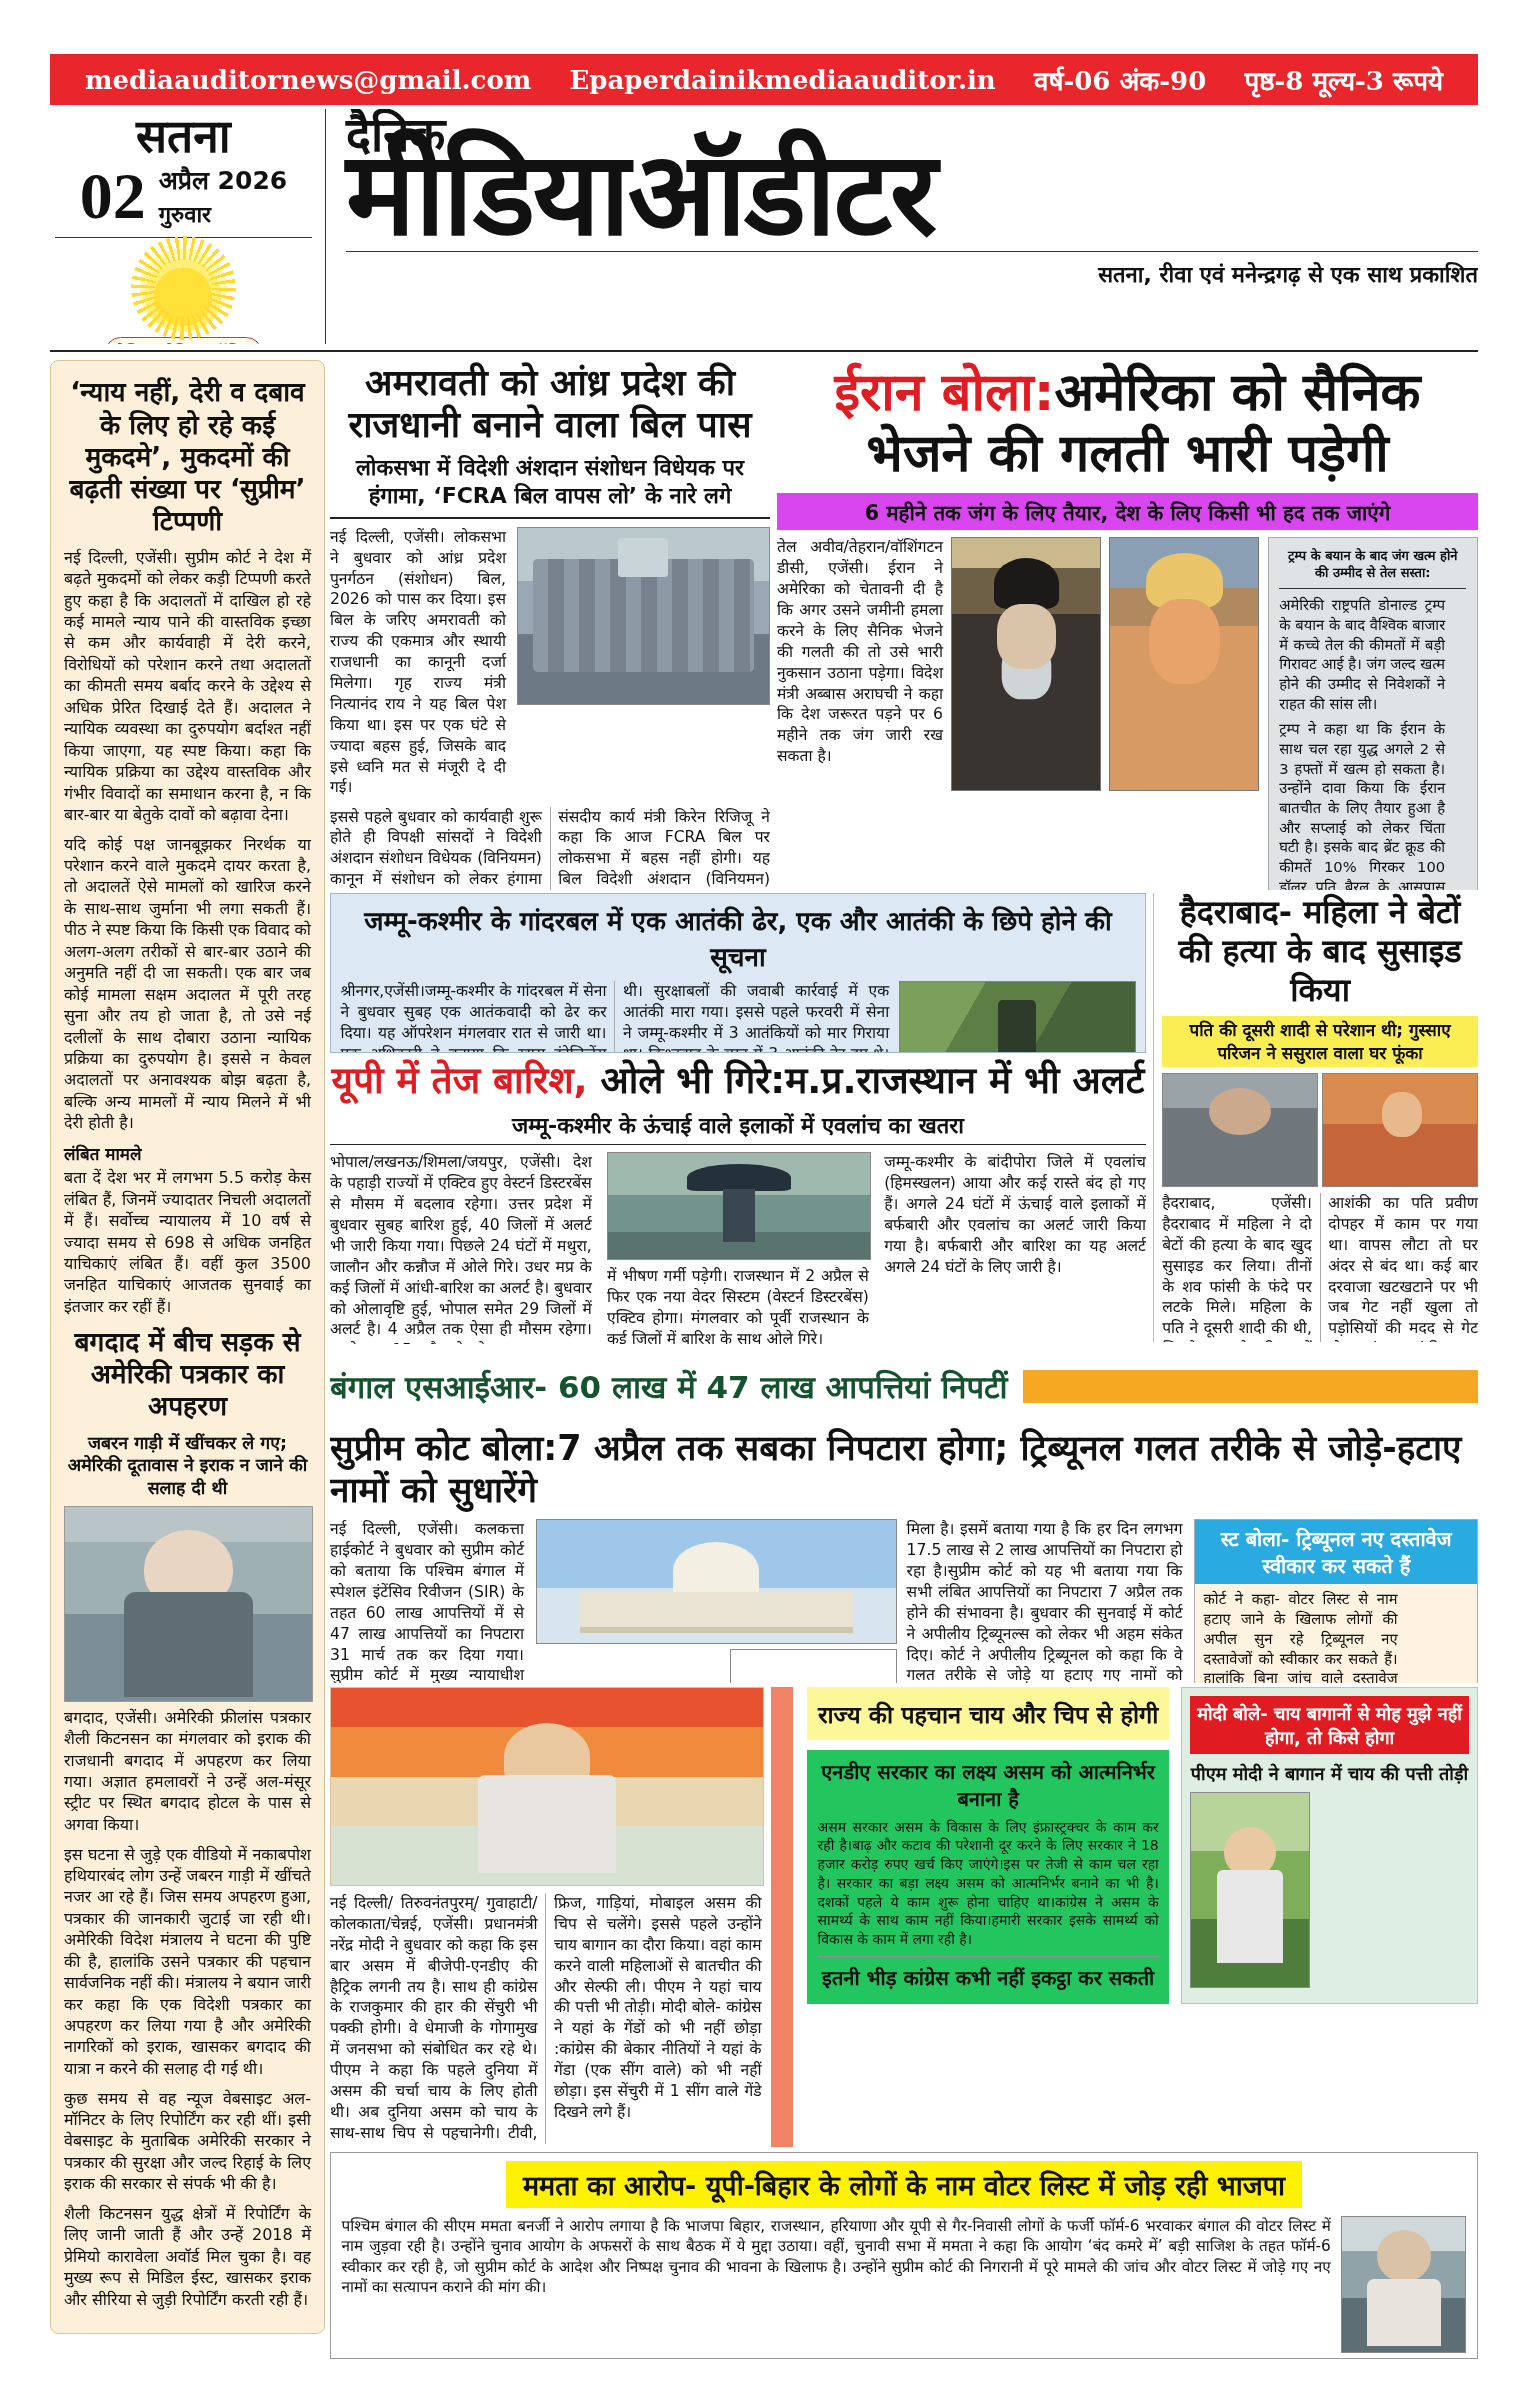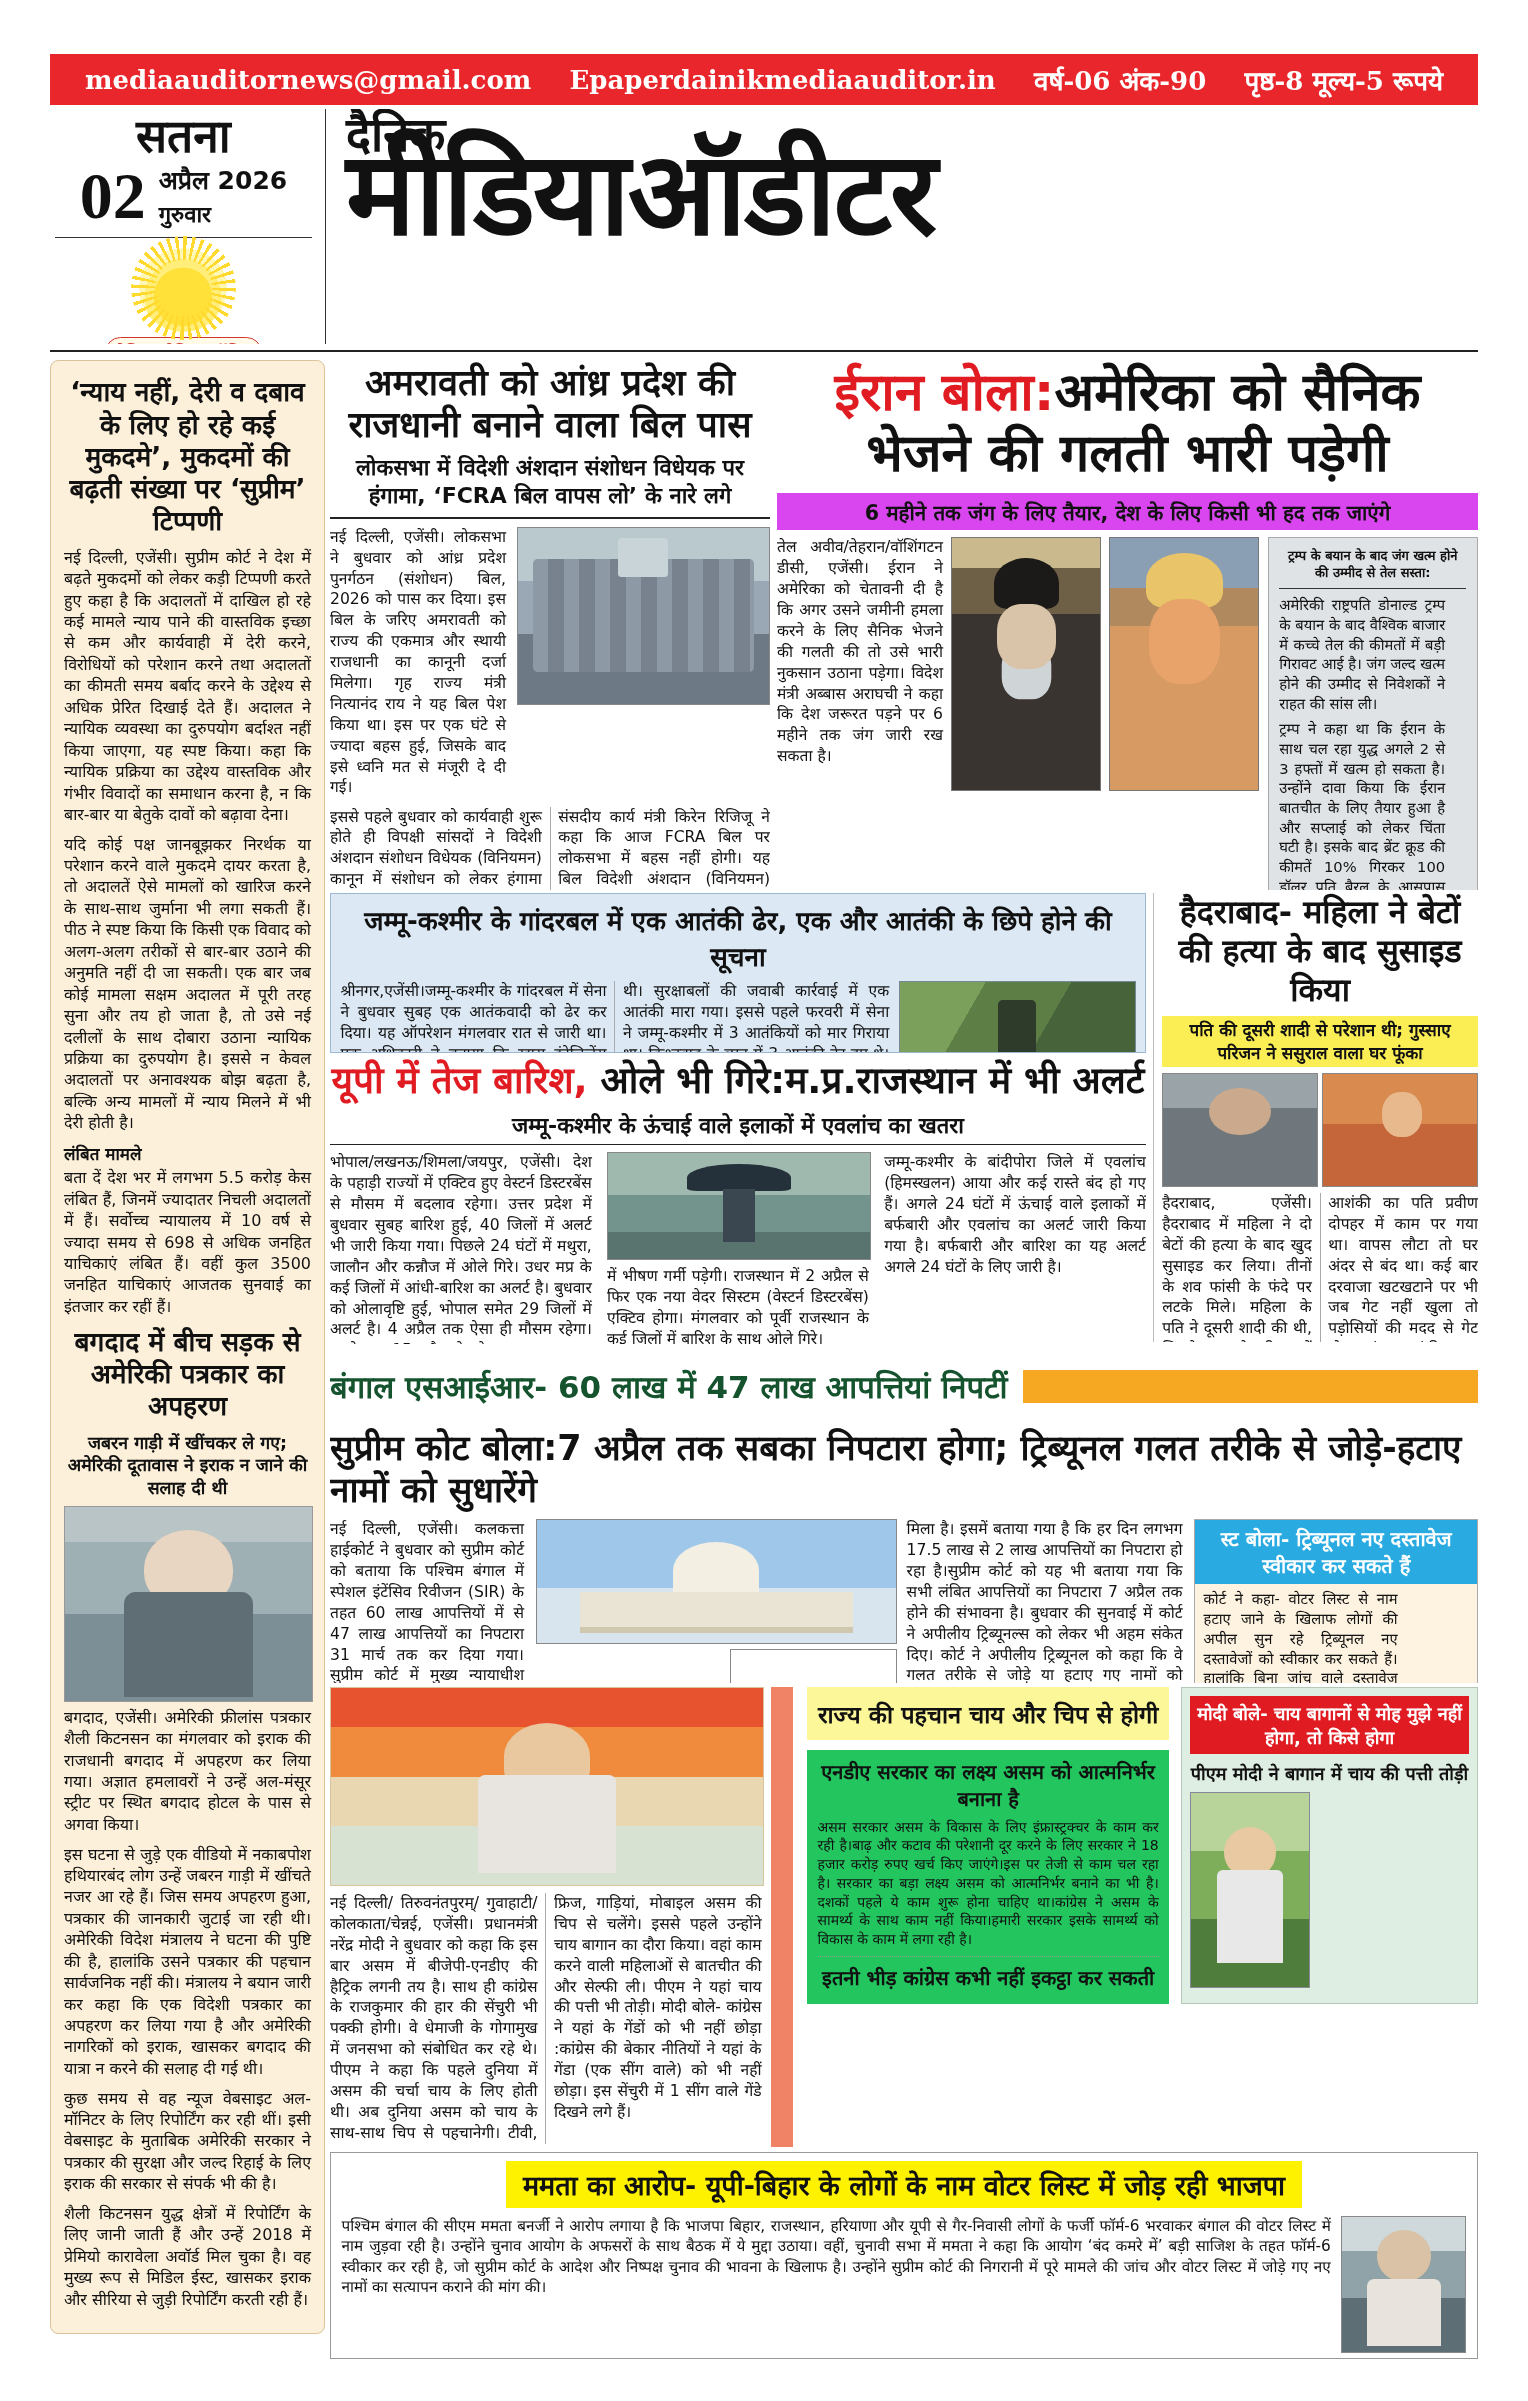--- a/index.html
+++ b/index.html
@@ -186,40 +186,41 @@
 </style>
 </head>
 <body>
 
 <div class="page">
 
   <div class="abs topbar">
     <span>mediaauditornews@gmail.com</span>
     <span>Epaperdainikmediaauditor.in</span>
     <span>वर्ष-06  अंक-90</span>
-    <span>पृष्ठ-8   मूल्य-5 रूपये</span>
+    <span>पृष्ठ-8   मूल्य-3 रूपये</span>
   </div>
 
   <div class="abs masthead">
     <div class="mast-left">
       <div class="mast-city">सतना</div>
       <div class="mast-daterow">
         <div class="mast-day">02</div>
         <div class="mast-md">
           <div class="m1">अप्रैल 2026</div>
           <div class="m2">गुरुवार</div>
         </div>
       </div>
       <div class="mast-rule"></div>
       <div class="sun"></div>
       <div class="sun-label">दैनिक मीडिया ऑडिट</div>
     </div>
     <div class="mast-right">
       <div class="mast-prefix">दैनिक</div>
       <div class="mast-title">मीडियाऑडीटर</div>
+      <div class="mast-sub">सतना, रीवा एवं मनेन्द्रगढ़ से एक साथ प्रकाशित</div>
     </div>
   </div>
   <div class="abs page-rule"></div>
 
   <div class="abs rail">
     <h2>‘न्याय नहीं, देरी व दबाव के लिए हो रहे कई मुकदमे’, मुकदमों की बढ़ती संख्या पर ‘सुप्रीम’ टिप्पणी</h2>
     <div class="body-txt big">नई दिल्ली, एजेंसी। सुप्रीम कोर्ट ने देश में बढ़ते मुकदमों को लेकर कड़ी टिप्पणी करते हुए कहा है कि अदालतों में दाखिल हो रहे कई मामले न्याय पाने की वास्तविक इच्छा से कम और कार्यवाही में देरी करने, विरोधियों को परेशान करने तथा अदालतों का कीमती समय बर्बाद करने के उद्देश्य से अधिक प्रेरित दिखाई देते हैं। अदालत ने न्यायिक व्यवस्था का दुरुपयोग बर्दाश्त नहीं किया जाएगा, यह स्पष्ट किया। कहा कि न्यायिक प्रक्रिया का उद्देश्य वास्तविक और गंभीर विवादों का समाधान करना है, न कि बार-बार या बेतुके दावों को बढ़ावा देना।</div>
     <div class="body-txt big">यदि कोई पक्ष जानबूझकर निरर्थक या परेशान करने वाले मुकदमे दायर करता है, तो अदालतें ऐसे मामलों को खारिज करने के साथ-साथ जुर्माना भी लगा सकती हैं। पीठ ने स्पष्ट किया कि किसी एक विवाद को अलग-अलग तरीकों से बार-बार उठाने की अनुमति नहीं दी जा सकती। एक बार जब कोई मामला सक्षम अदालत में पूरी तरह सुना और तय हो जाता है, तो उसे नई दलीलों के साथ दोबारा उठाना न्यायिक प्रक्रिया का दुरुपयोग है। इससे न केवल अदालतों पर अनावश्यक बोझ बढ़ता है, बल्कि अन्य मामलों में न्याय मिलने में भी देरी होती है।</div>
     <div class="rail-sub">लंबित मामले</div>
     <div class="body-txt big">बता दें देश भर में लगभग 5.5 करोड़ केस लंबित हैं, जिनमें ज्यादातर निचली अदालतों में हैं। सर्वोच्च न्यायालय में 10 वर्ष से ज्यादा समय से 698 से अधिक जनहित याचिकाएं लंबित हैं। वहीं कुल 3500 जनहित याचिकाएं आजतक सुनवाई का इंतजार कर रहीं हैं।</div>

